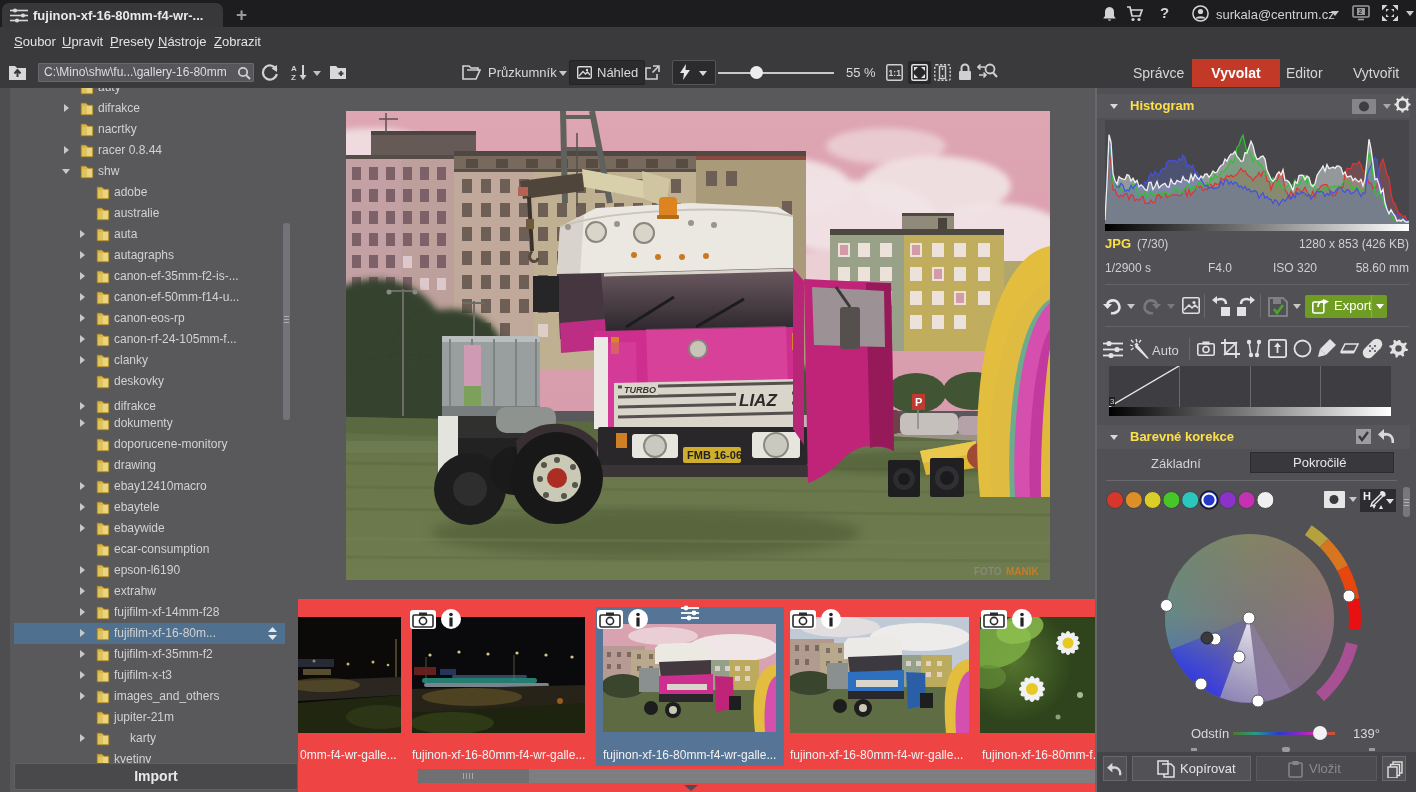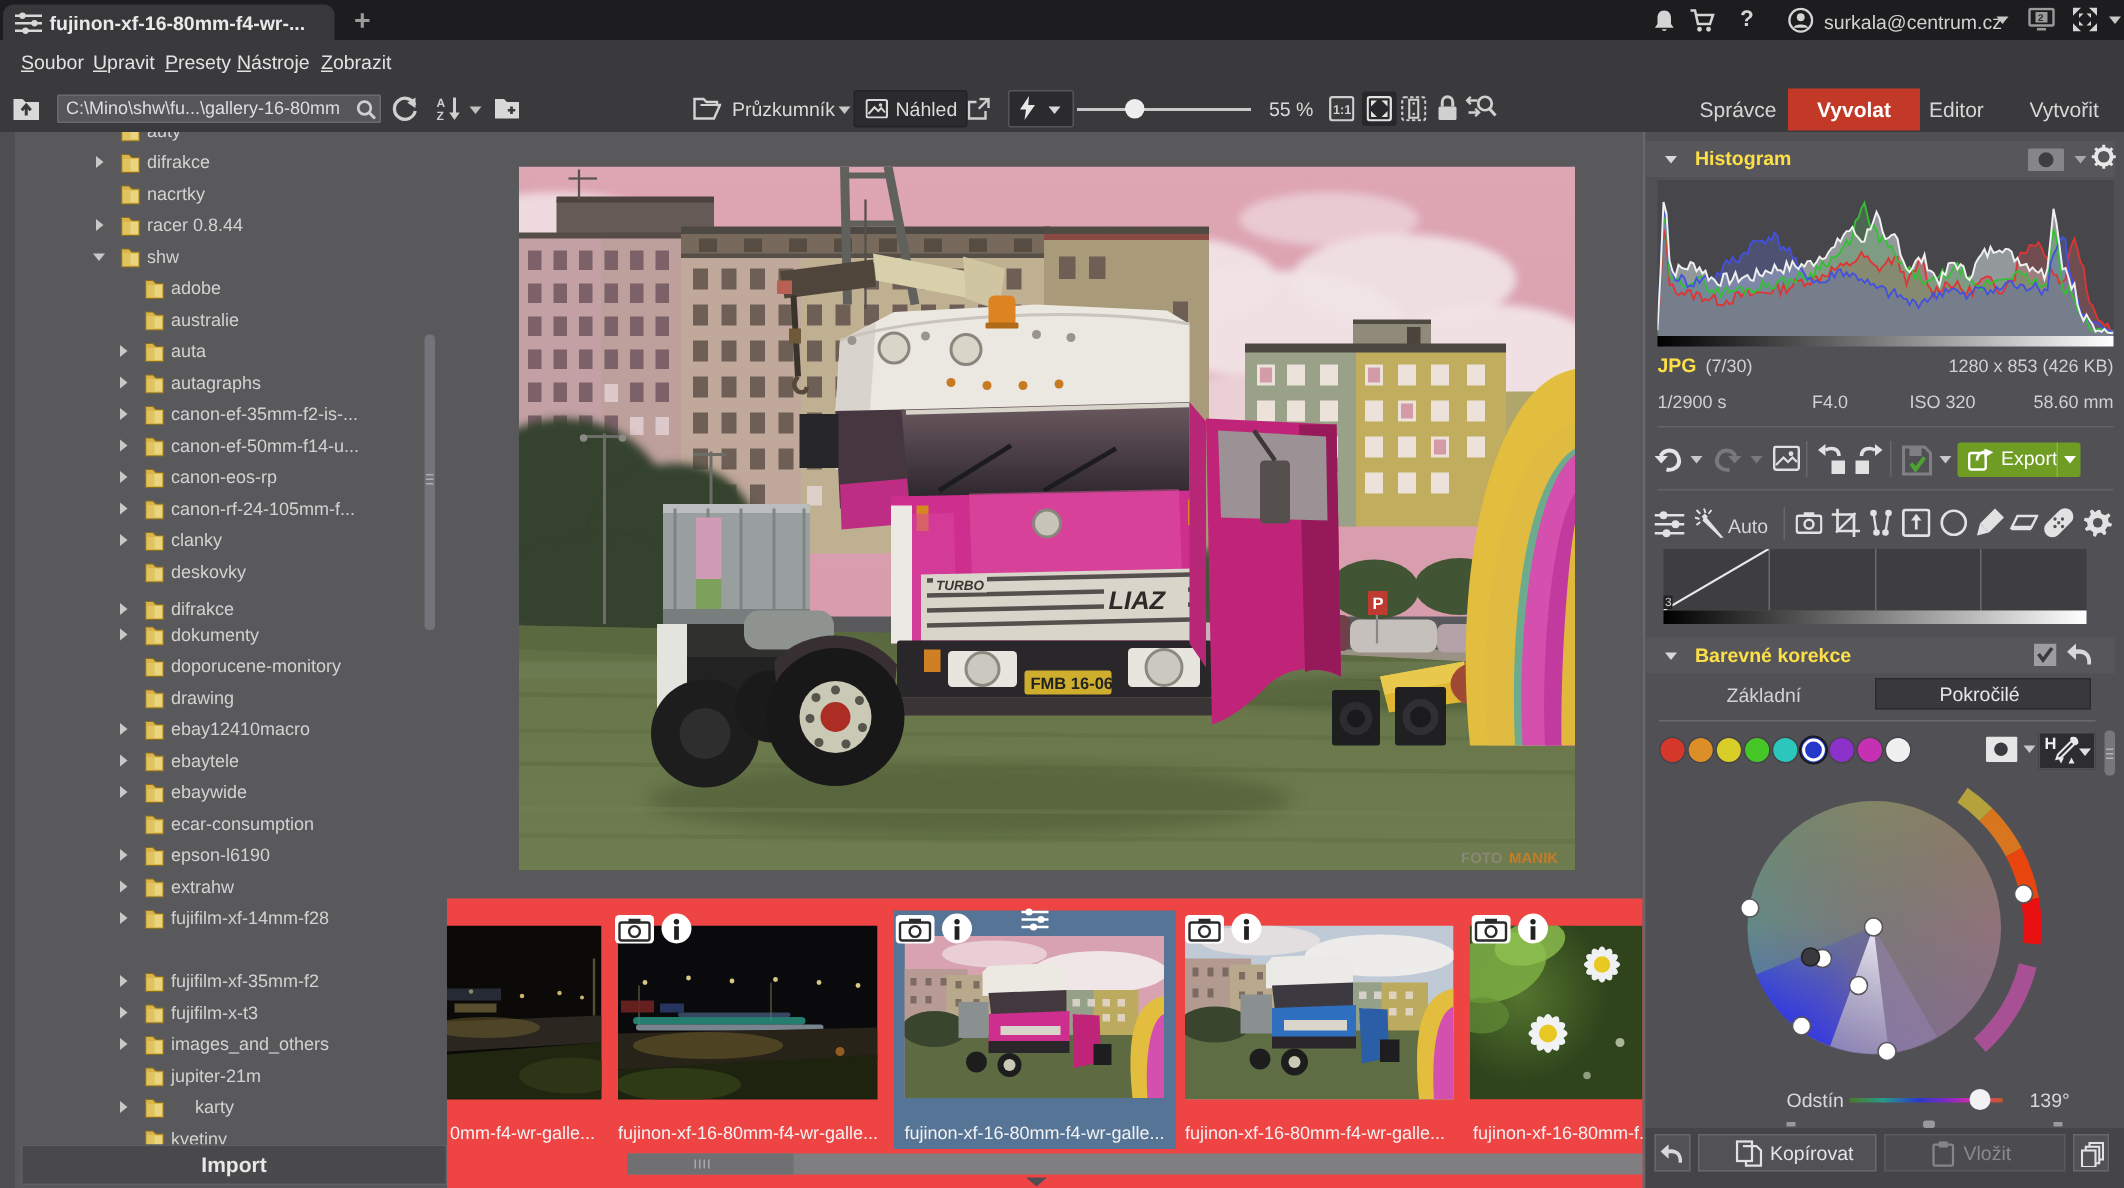--- a/index.html
+++ b/index.html
@@ -426,20 +426,33 @@
         <span style="position:absolute;left:104px">extrahw</span>
       </div>
       <div class="trow" style="top:514px;left:0;width:288px;">
         <span class="arr ar-r" style="left:70px"></span>
         <svg class="fold" style="left:86px" viewBox="0 0 14 15">
           <path d="M1,2 L6,2 L8,4 L13,4 L13,14 L1,14 Z" fill="#d8b44a" stroke="#8a6f20" stroke-width="0.8"></path>
           <path d="M2,5 L12,5 L12,13 L2,13 Z" fill="#e9d47f"></path>
           <path d="M2,5 L7,5 L7,13 L2,13 Z" fill="#dfc35e"></path>
         </svg>
         <span style="position:absolute;left:104px">fujifilm-xf-14mm-f28</span>
+      </div>
+      <div class="trow sel" style="top:535px;">
+        <span class="arr ar-r" style="left:66px"></span>
+        <svg class="fold" style="left:82px" viewBox="0 0 14 15">
+          <path d="M1,2 L6,2 L8,4 L13,4 L13,14 L1,14 Z" fill="#d8b44a" stroke="#8a6f20" stroke-width="0.8"></path>
+          <path d="M2,5 L12,5 L12,13 L2,13 Z" fill="#e9d47f"></path>
+          <path d="M2,5 L7,5 L7,13 L2,13 Z" fill="#dfc35e"></path>
+        </svg>
+        <span style="position:absolute;left:100px">fujifilm-xf-16-80m...</span>
+        <svg style="position:absolute;right:6px;top:3px" width="13" height="15" viewBox="0 0 13 15">
+          <path d="M2,6 L6.5,1 L11,6 Z" fill="#e8e8e8"></path>
+          <path d="M2,9 L6.5,14 L11,9 Z" fill="#e8e8e8"></path>
+        </svg>
       </div>
       <div class="trow" style="top:556px;left:0;width:288px;">
         <span class="arr ar-r" style="left:70px"></span>
         <svg class="fold" style="left:86px" viewBox="0 0 14 15">
           <path d="M1,2 L6,2 L8,4 L13,4 L13,14 L1,14 Z" fill="#d8b44a" stroke="#8a6f20" stroke-width="0.8"></path>
           <path d="M2,5 L12,5 L12,13 L2,13 Z" fill="#e9d47f"></path>
           <path d="M2,5 L7,5 L7,13 L2,13 Z" fill="#dfc35e"></path>
         </svg>
         <span style="position:absolute;left:104px">fujifilm-xf-35mm-f2</span>
       </div>

